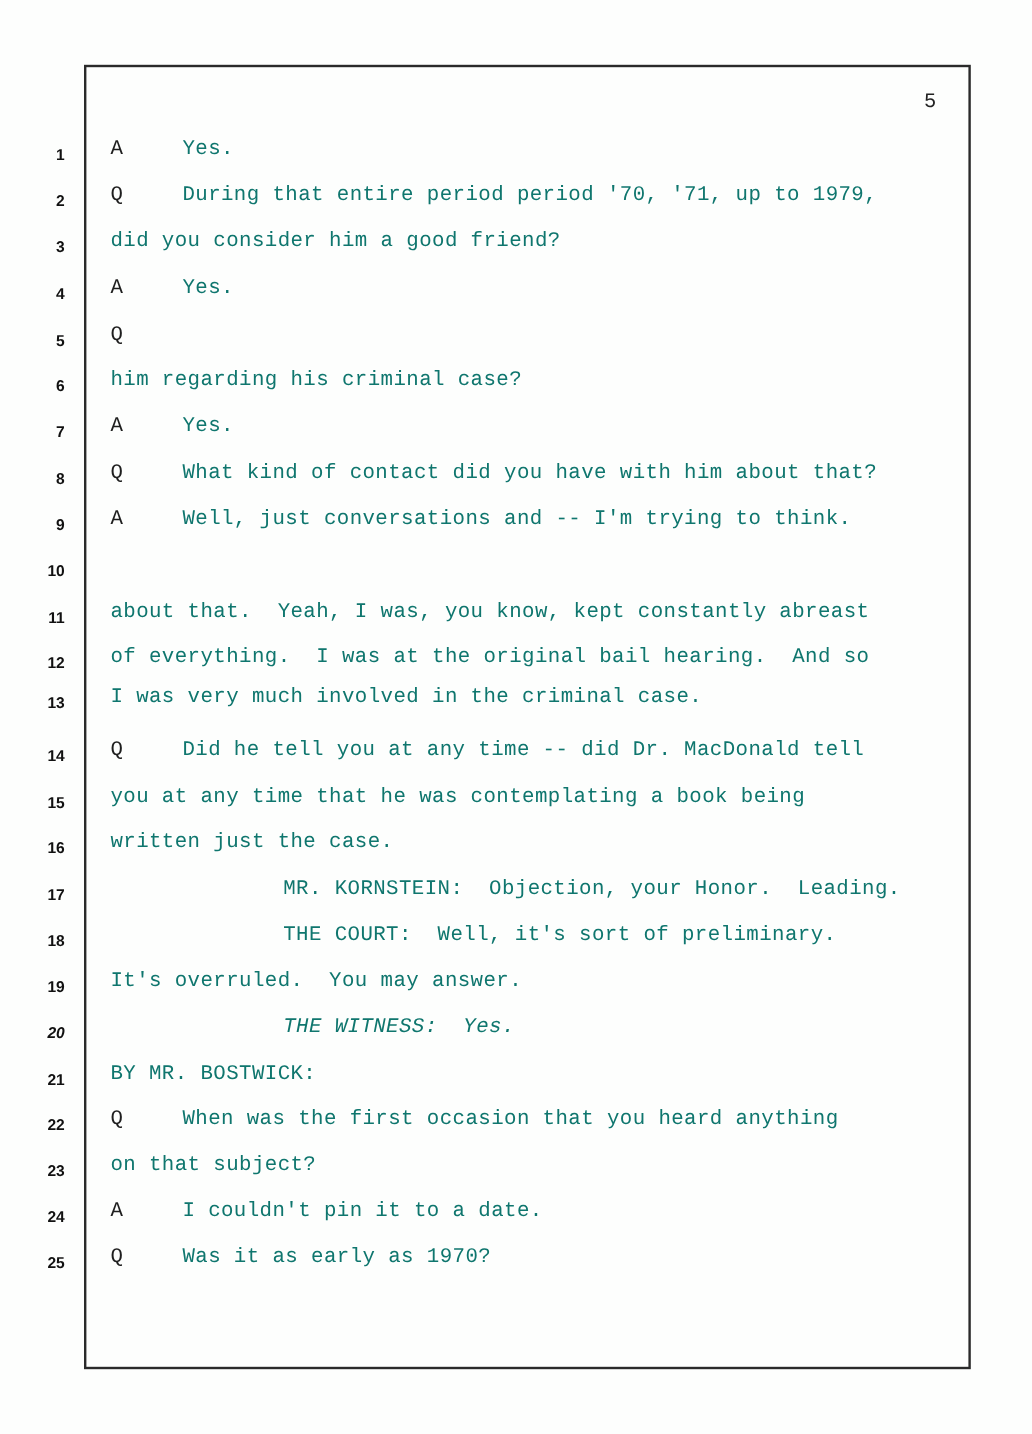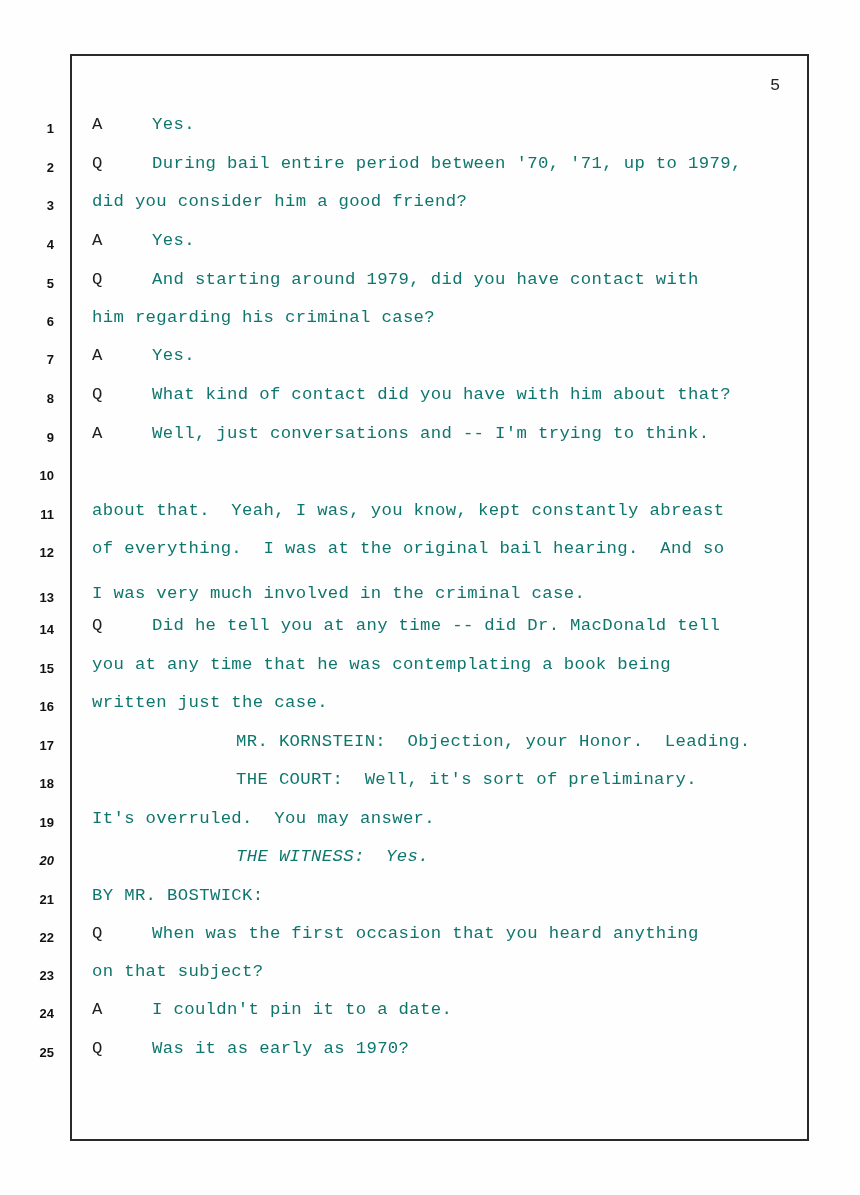--- a/index.html
+++ b/index.html
@@ -38,35 +38,34 @@
 
 <div id="lines">
     <div class="line" style="top: 115px;">
       <span class="ln">1</span>
       <span class="speaker">A</span>
       <span class="txt" style="left: 152px;">Yes.</span>
     </div>
     <div class="line" style="top: 154px;">
       <span class="ln">2</span>
       <span class="speaker">Q</span>
-      <span class="txt" style="left: 152px;">During bail entire period between '70, '71, up to 1979,</span>
+      <span class="txt" style="left: 152px;">During that entire period period '70, '71, up to 1979,</span>
     </div>
     <div class="line" style="top: 192px;">
       <span class="ln">3</span>
       <span class="txt" style="left: 92px;">did you consider him a good friend?</span>
     </div>
     <div class="line" style="top: 231px;">
       <span class="ln">4</span>
       <span class="speaker">A</span>
       <span class="txt" style="left: 152px;">Yes.</span>
     </div>
     <div class="line" style="top: 270px;">
       <span class="ln">5</span>
       <span class="speaker">Q</span>
-      <span class="txt" style="left: 152px;">And starting around 1979, did you have contact with</span>
     </div>
     <div class="line" style="top: 308px;">
       <span class="ln">6</span>
       <span class="txt" style="left: 92px;">him regarding his criminal case?</span>
     </div>
     <div class="line" style="top: 346px;">
       <span class="ln">7</span>
       <span class="speaker">A</span>
       <span class="txt" style="left: 152px;">Yes.</span>
     </div>
@@ -84,21 +83,21 @@
       <span class="ln">10</span>
     </div>
     <div class="line" style="top: 501px;">
       <span class="ln">11</span>
       <span class="txt" style="left: 92px;">about that.  Yeah, I was, you know, kept constantly abreast</span>
     </div>
     <div class="line" style="top: 539px;">
       <span class="ln">12</span>
       <span class="txt" style="left: 92px;">of everything.  I was at the original bail hearing.  And so</span>
     </div>
-    <div class="line" style="top: 584px;">
+    <div class="line" style="top: 572px;">
       <span class="ln">13</span>
       <span class="txt" style="left: 92px;">I was very much involved in the criminal case.</span>
     </div>
     <div class="line" style="top: 616px;">
       <span class="ln">14</span>
       <span class="speaker">Q</span>
       <span class="txt" style="left: 152px;">Did he tell you at any time -- did Dr. MacDonald tell</span>
     </div>
     <div class="line" style="top: 655px;">
       <span class="ln">15</span>

